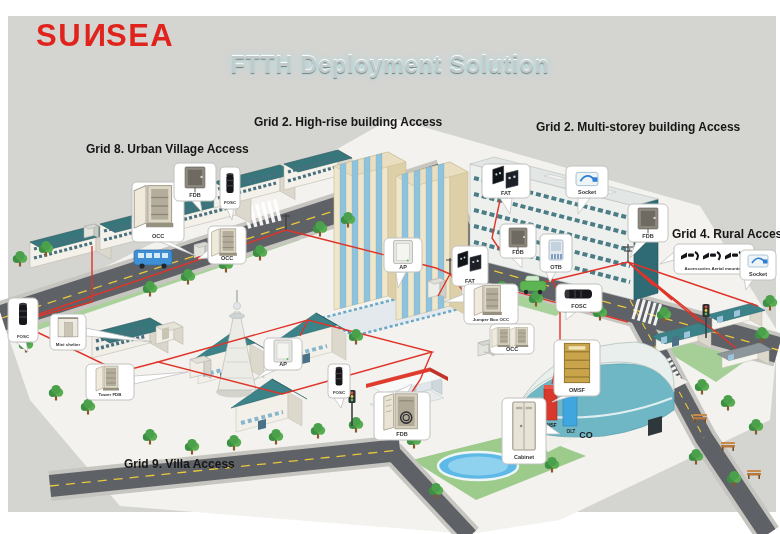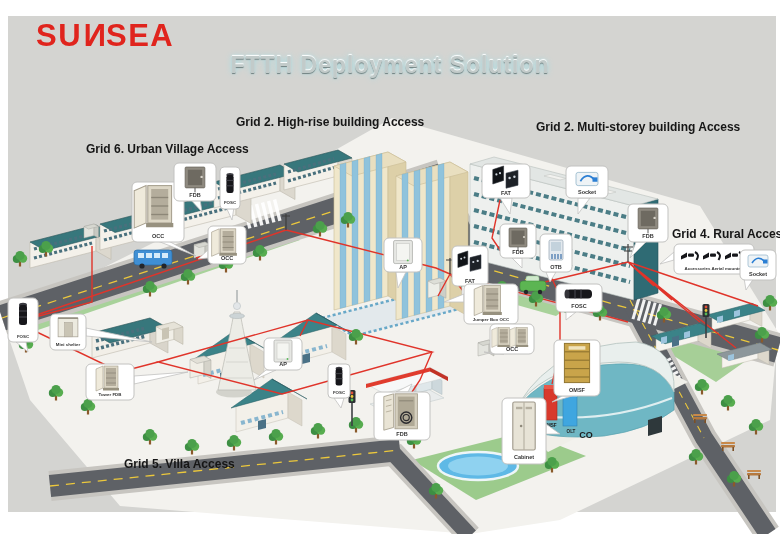--- a/index.html
+++ b/index.html
@@ -659,18 +659,18 @@
       </g>
     </g>
   </svg>
 
   <div class="logo">
     <span>SU</span><span class="flip">N</span><span>SE</span><span>A</span>
   </div>
 
   <div class="title">FTTH Deployment Solution</div>
 
-  <div class="glabel" style="left:86px;top:142px;">Grid 6. Urban Village Access</div>
-  <div class="glabel" style="left:236px;top:115px;text-align:right;">Grid 2. High-rise building Access</div>
+  <div class="glabel" style="left:86px;top:142px;">Grid 8. Urban Village Access</div>
+  <div class="glabel" style="left:254px;top:115px;text-align:right;">Grid 2. High-rise building Access</div>
   <div class="glabel" style="left:536px;top:120px;">Grid 2. Multi-storey building Access</div>
   <div class="glabel" style="left:672px;top:227px;">Grid 4. Rural Access</div>
-  <div class="glabel" style="left:124px;top:457px;">Grid 5. Villa Access</div>
+  <div class="glabel" style="left:124px;top:457px;">Grid 9. Villa Access</div>
 </div>
 
 </body></html>

